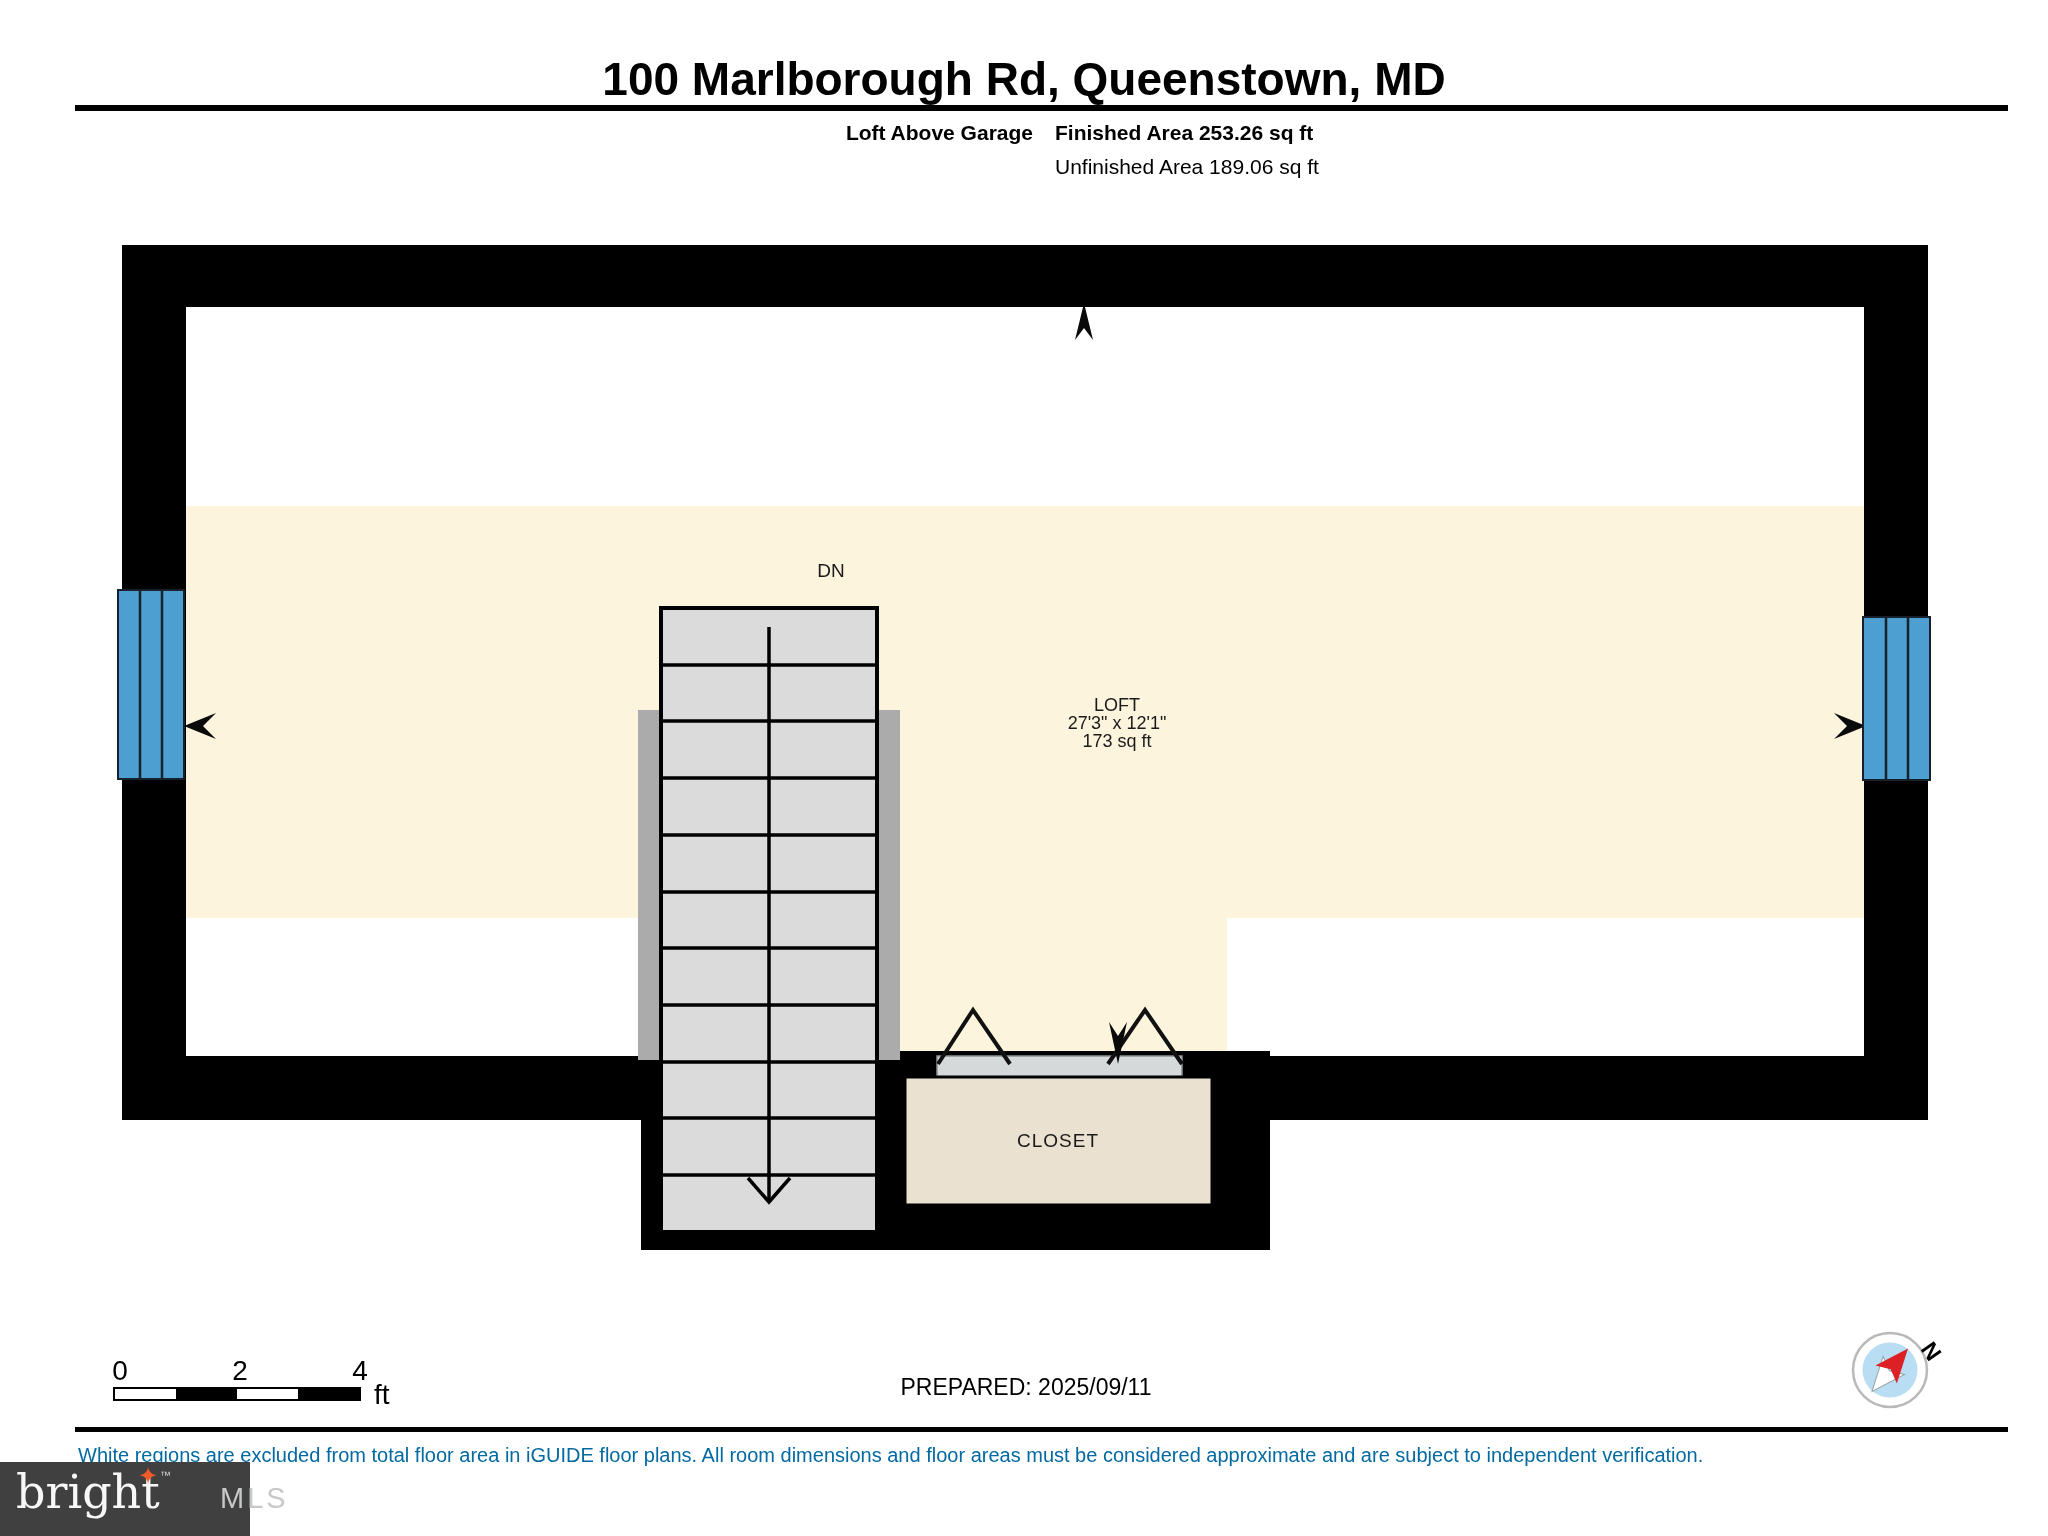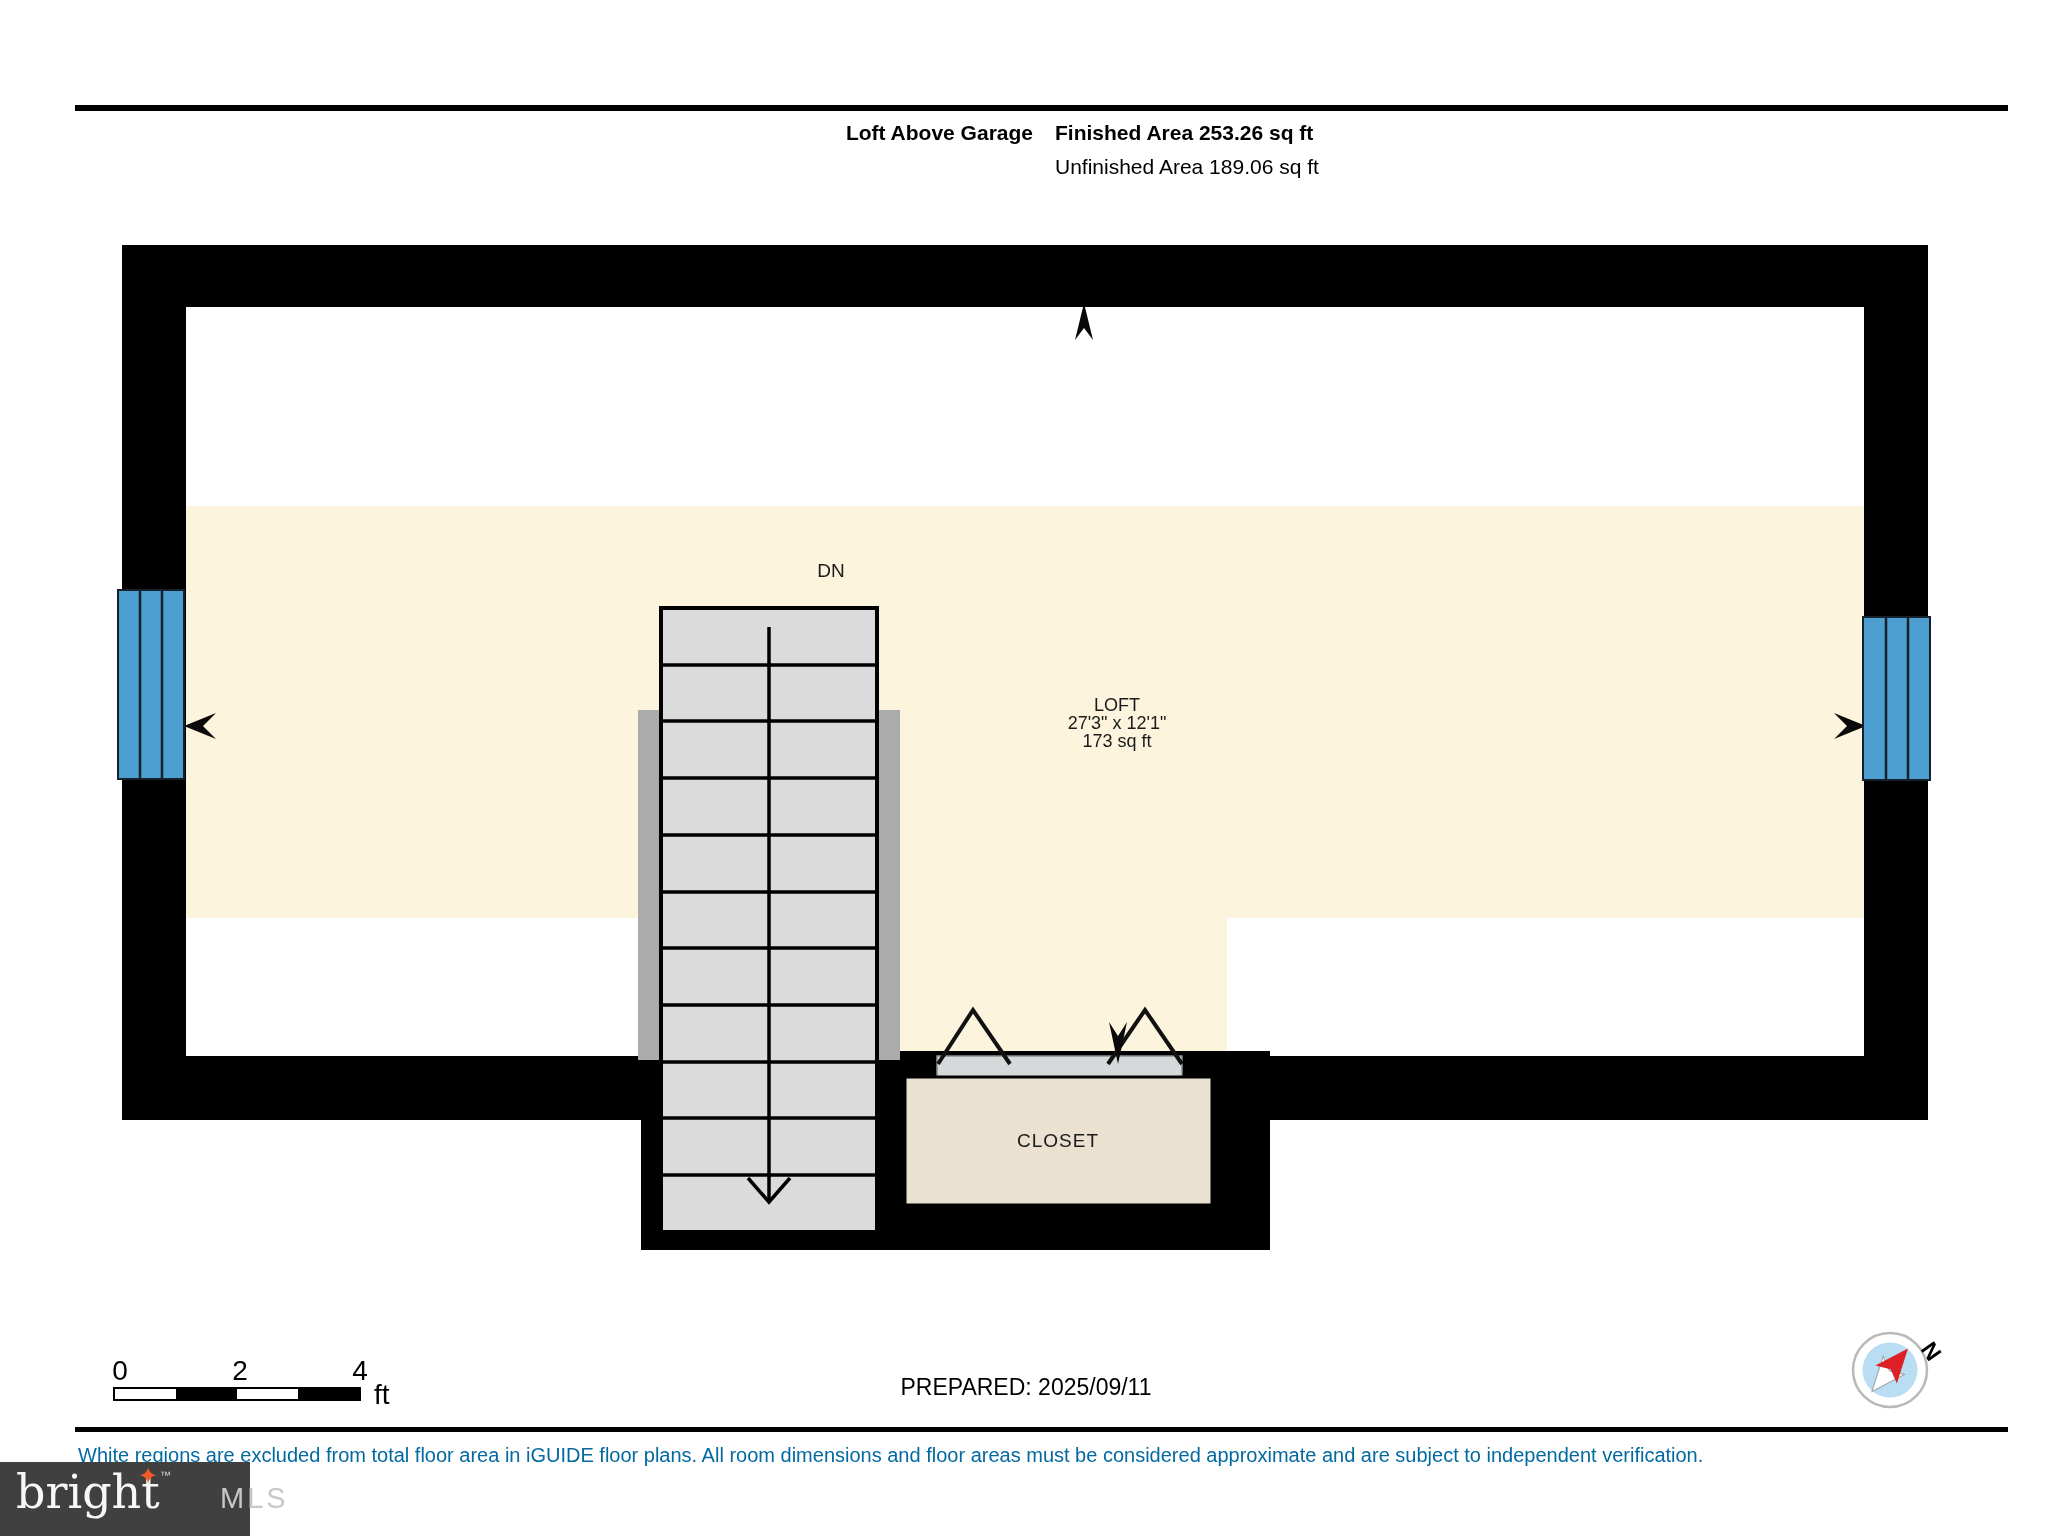--- a/index.html
+++ b/index.html
@@ -28,20 +28,21 @@
   .logo-brand{left:16px;top:3px;font-family:"DejaVu Serif", serif;font-size:46px;color:#F7F7F7;}
   .logo-star{left:138px;top:0px;font-size:24px;color:#F15A29;font-family:"DejaVu Sans",sans-serif;}
   .logo-tm{left:160px;top:7px;font-size:11px;color:#DDDDDD;}
   .logo-suffix{left:176px;top:20px;font-size:29px;color:#C7C8CA;letter-spacing:3px;margin-left:44px;}
 </style>
 </head>
 <body>
 
 <div id="page">
 
+  <div class="abs title">100 Marlborough Rd, Queenstown, MD</div>
   <div class="abs rule" style="top:105px;"></div>
   <div class="abs sub-label">Loft Above Garage</div>
   <div class="abs sub-val" style="top:121px;font-weight:bold;">Finished Area 253.26 sq ft</div>
   <div class="abs sub-val" style="top:155px;">Unfinished Area 189.06 sq ft</div>
 
   <svg id="plan-svg" width="2048" height="1536" viewBox="0 0 2048 1536">
 
     <rect x="186" y="506" width="1678" height="412" fill="#FCF4DC"></rect>
     <rect x="898" y="918" width="329" height="133" fill="#FCF4DC"></rect>
 

